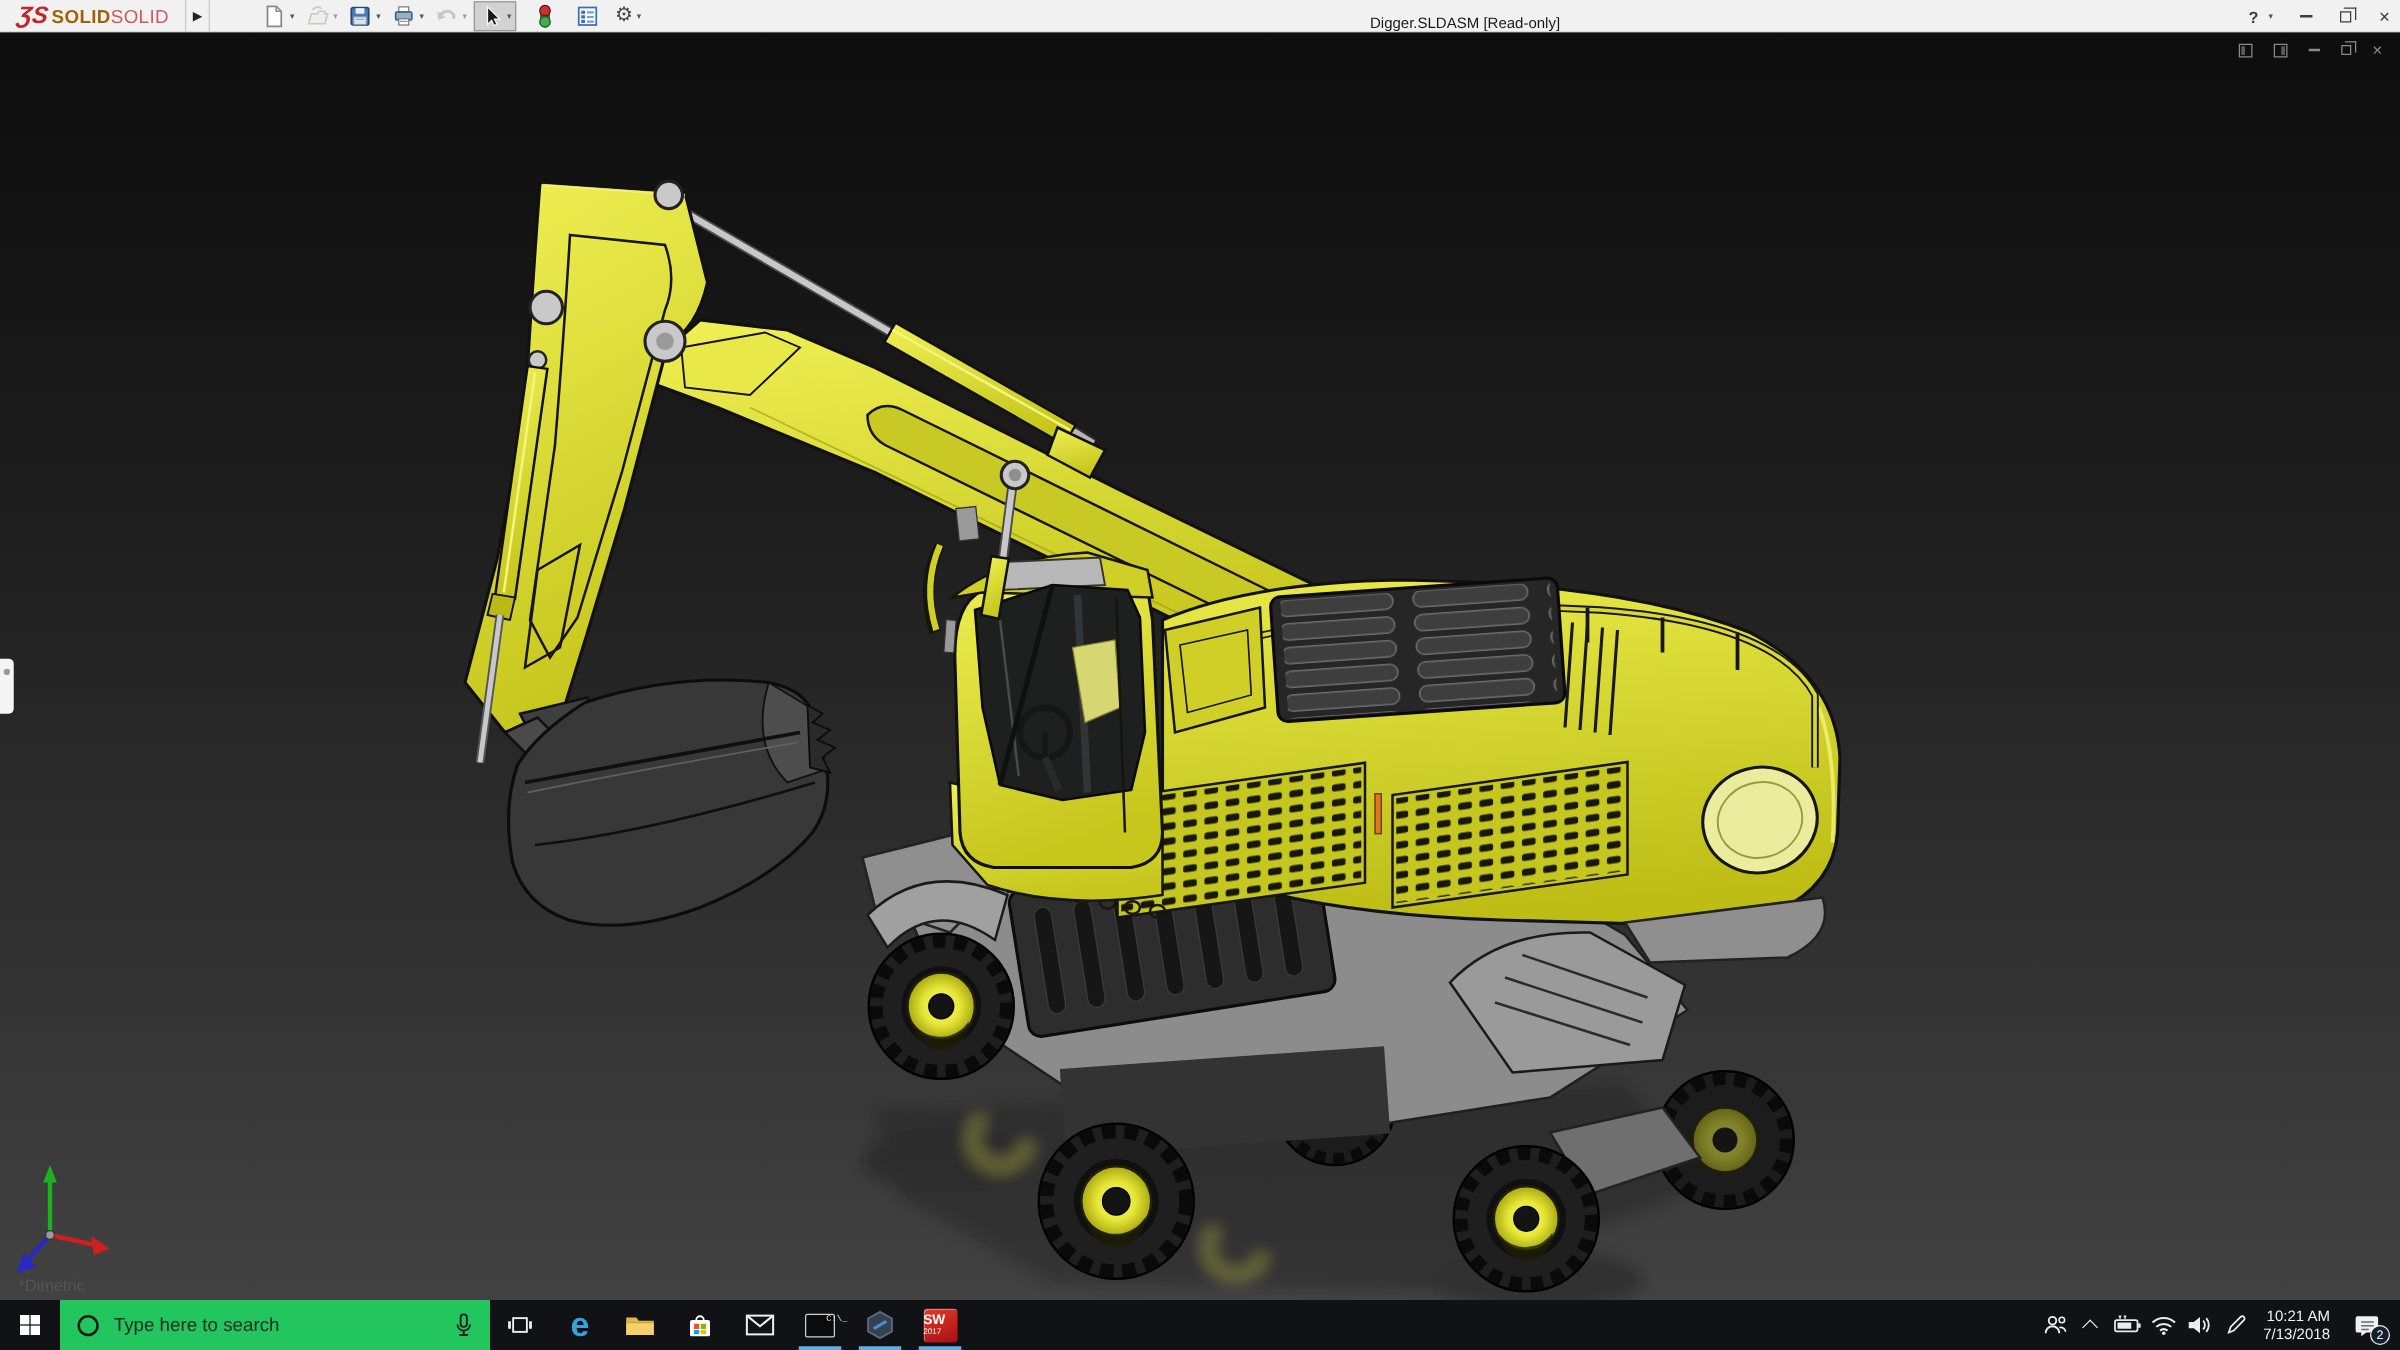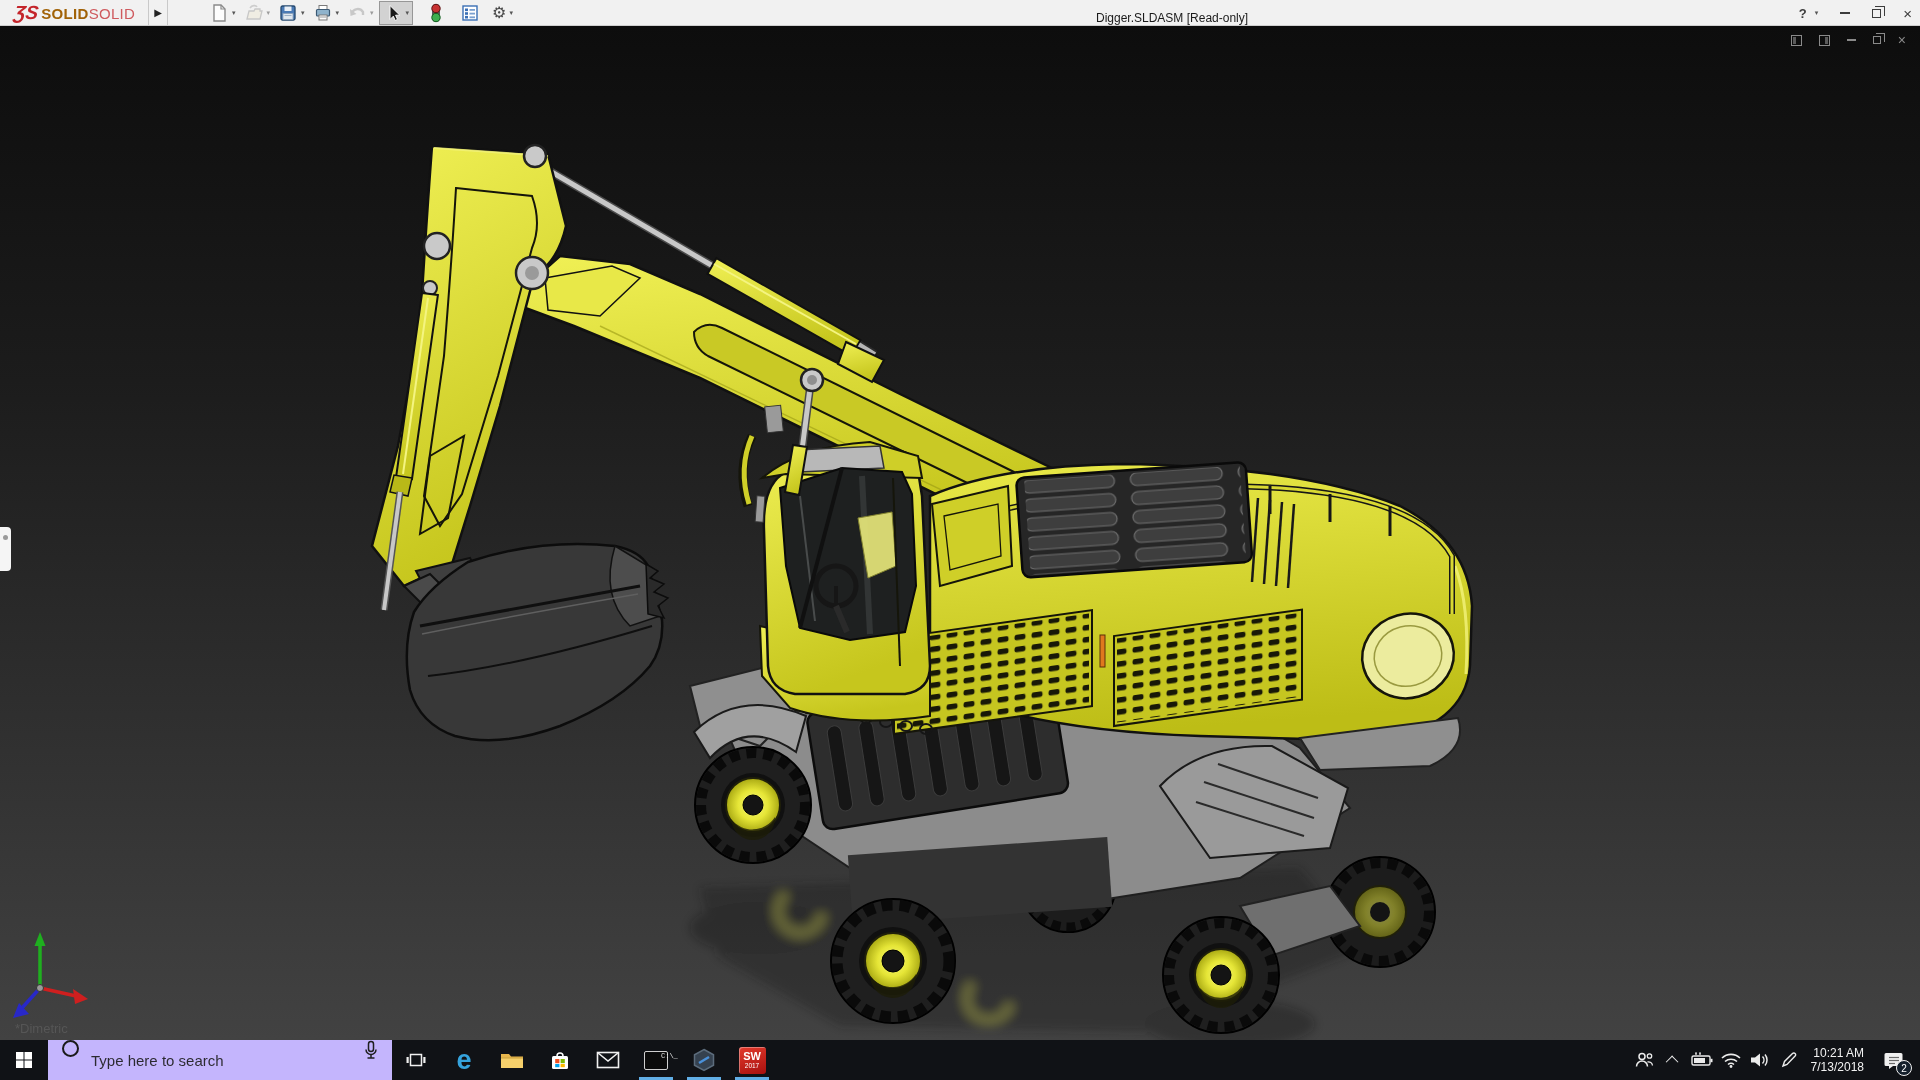--- a/index.html
+++ b/index.html
@@ -50,30 +50,30 @@
   .left-tab { position:absolute; left:0; top:501px; width:11px; height:44px; background:#f5f5f5;
               border-radius:0 4px 4px 0; }
   .left-tab::after { content:""; position:absolute; left:3px; top:8px; width:5px; height:5px;
                      border-radius:50%; background:#9a9a9a; }
   .view-label { position:absolute; left:15px; top:995px; font-size:13px; color:#565656; }
 
   
   .taskbar { position:relative; width:1920px; height:40px; background:#101216; display:flex; align-items:stretch; }
   .tb-btn { width:48px; display:flex; align-items:center; justify-content:center; position:relative; }
   .start-btn { width:48px; }
-  .search-box { width:344px; background:#c4b5fd; display:flex; }
+  .search-box { width:344px; background:#22c55e; display:flex; align-items:center; }
   .search-ring { width:17px; height:17px; border:2.4px solid #1a1a1a; border-radius:50%; margin:0 12px 0 14px; flex:none;}
   .search-input { flex:1; border:none; outline:none; background:transparent; font-size:15px;
                   font-family:"Liberation Sans",sans-serif; color:#1f1f1f; }
   .search-input::placeholder { color:#1f1f1f; opacity:.92; }
   .mic-wrap { margin:0 12px; flex:none; display:flex; }
   .run-ind { position:absolute; bottom:0; left:7px; right:7px; height:3px; background:#61aee6; }
   .edge-e { font-size:27px; font-weight:bold; color:#35a3dd; line-height:27px; }
   .sw-tile { width:27px; height:27px; background:linear-gradient(160deg,#e33a2c,#a8100e);
-             border-radius:3px; display:flex; flex-direction:column; align-items:center; justify-content:center;
+             border-radius:3px; display:flex; flex-direction:column; align-items:flex-start; justify-content:center;
              box-shadow:inset 1px 1px 0 rgba(255,255,255,.35); }
   .sw-tile .l1 { color:#fff; font-weight:bold; font-size:11px; line-height:11px;}
   .sw-tile .l2 { color:#fff; font-size:6.5px; line-height:7px;}
   .cmd-tile { width:24px; height:19px; background:#0b0b0b; border:1.4px solid #cfcfcf; border-radius:2px;
               color:#e8e8e8; font-family:"Liberation Mono",monospace; font-size:7px; line-height:8px; padding-left:16px;}
   .tray { margin-left:auto; display:flex; align-items:center; }
   .tray-ic { display:flex; align-items:center; justify-content:center; width:29px; height:40px; }
   .chev { width:9px; height:9px; border-left:1.8px solid #ececec; border-top:1.8px solid #ececec;
           transform:rotate(45deg) translateY(2px); }
   .clock { text-align:right; color:#f2f2f2; font-size:12px; line-height:14.5px; padding:0 9px 0 7px; }

